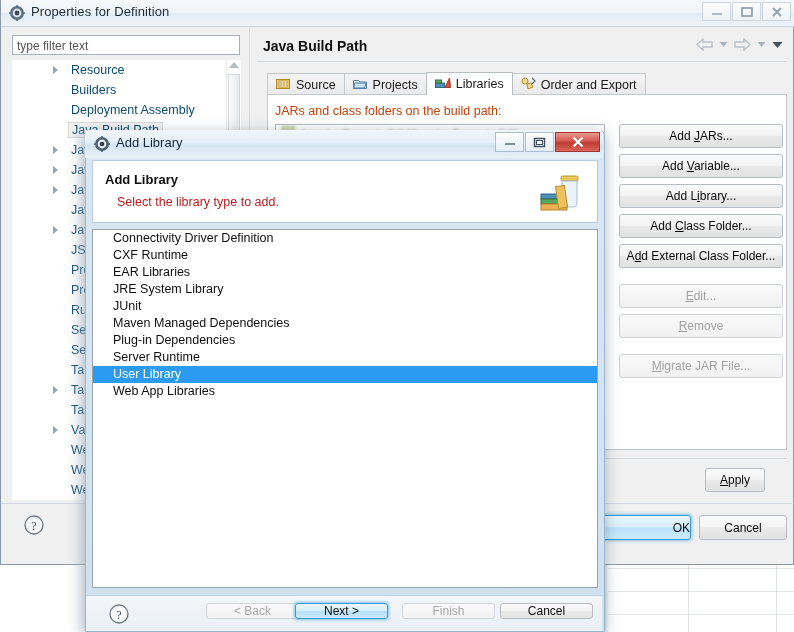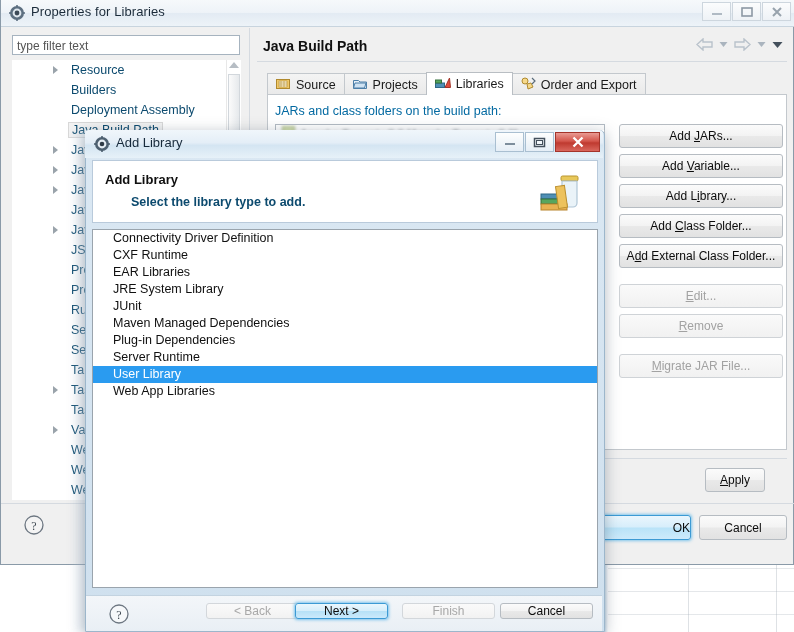--- a/index.html
+++ b/index.html
@@ -203,21 +203,21 @@
   }
   .tabs-body {
     position: absolute; left: 266px; top: 94px;
     width: 520px; height: 356px;
     background: #ffffff;
     border: 1px solid #c3c8cd;
     box-sizing: border-box;
   }
   .tabs-label {
     position: absolute; left: 274px; top: 104px;
-    font-size: 12.5px; color: #0369a1;
+    font-size: 12.5px; color: #c2410c;
   }
   .jar-list {
     position: absolute; left: 274px; top: 124px;
     width: 330px; height: 322px;
     background: #ffffff;
     border: 1px solid #b4bcc4;
     box-sizing: border-box;
     overflow: hidden;
   }
   .jar-row {
@@ -326,22 +326,22 @@
     position: absolute; left: 7px; top: 30px; width: 506px; height: 63px;
     background: #ffffff;
     border: 1px solid #b9cadb;
     box-sizing: border-box;
   }
   .modal-head-title {
     position: absolute; left: 12px; top: 11px;
     font-size: 13px; font-weight: bold; color: #101010;
   }
   .modal-head-sub {
-    position: absolute; left: 38px; top: 34px;
-    font-size: 12.5px; color: #0c4a6e; font-weight: bold;
+    position: absolute; left: 24px; top: 34px;
+    font-size: 12.5px; color: #b91c1c;
   }
   .jar-icon { position: absolute; right: 12px; top: 7px; width: 50px; height: 50px; }
   .modal-body {
     position: absolute; left: 7px; top: 99px; width: 506px; height: 359px;
     background: #ffffff;
     border: 1px solid #9aa4ad;
     box-sizing: border-box;
     overflow: hidden;
   }
   .lib-row {
@@ -404,21 +404,21 @@
           <circle cx="8" cy="8" r="4.4" fill="#dfe7ee"></circle>
           <circle cx="8" cy="8" r="2.4" fill="#3c4a57"></circle>
           <g fill="#5d6f80">
             <rect x="7.2" y="0" width="1.6" height="3"></rect>
               <rect x="7.2" y="13" width="1.6" height="3"></rect>
             <rect x="0" y="7.2" width="3" height="1.6"></rect>
               <rect x="13" y="7.2" width="3" height="1.6"></rect>
           </g>
         </svg>
       </span>
-      <span class="win-title-text">Properties for Libraries</span>
+      <span class="win-title-text">Properties for Definition</span>
       <div class="win-ctrls">
         <div class="wc">
           <svg width="12" height="10">
               <rect x="1" y="6" width="10" height="2" fill="#b0bac4"></rect>
             </svg>
         </div>
         <div class="wc">
           <svg width="12" height="10">
               <rect x="1" y="1" width="10" height="8" fill="none" stroke="#8c98a4" stroke-width="1.6"></rect>
             </svg>

